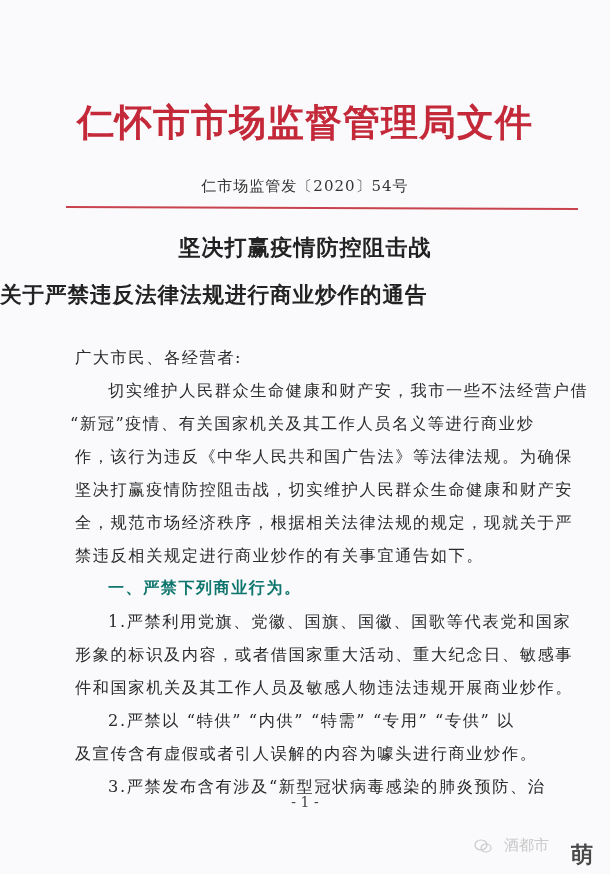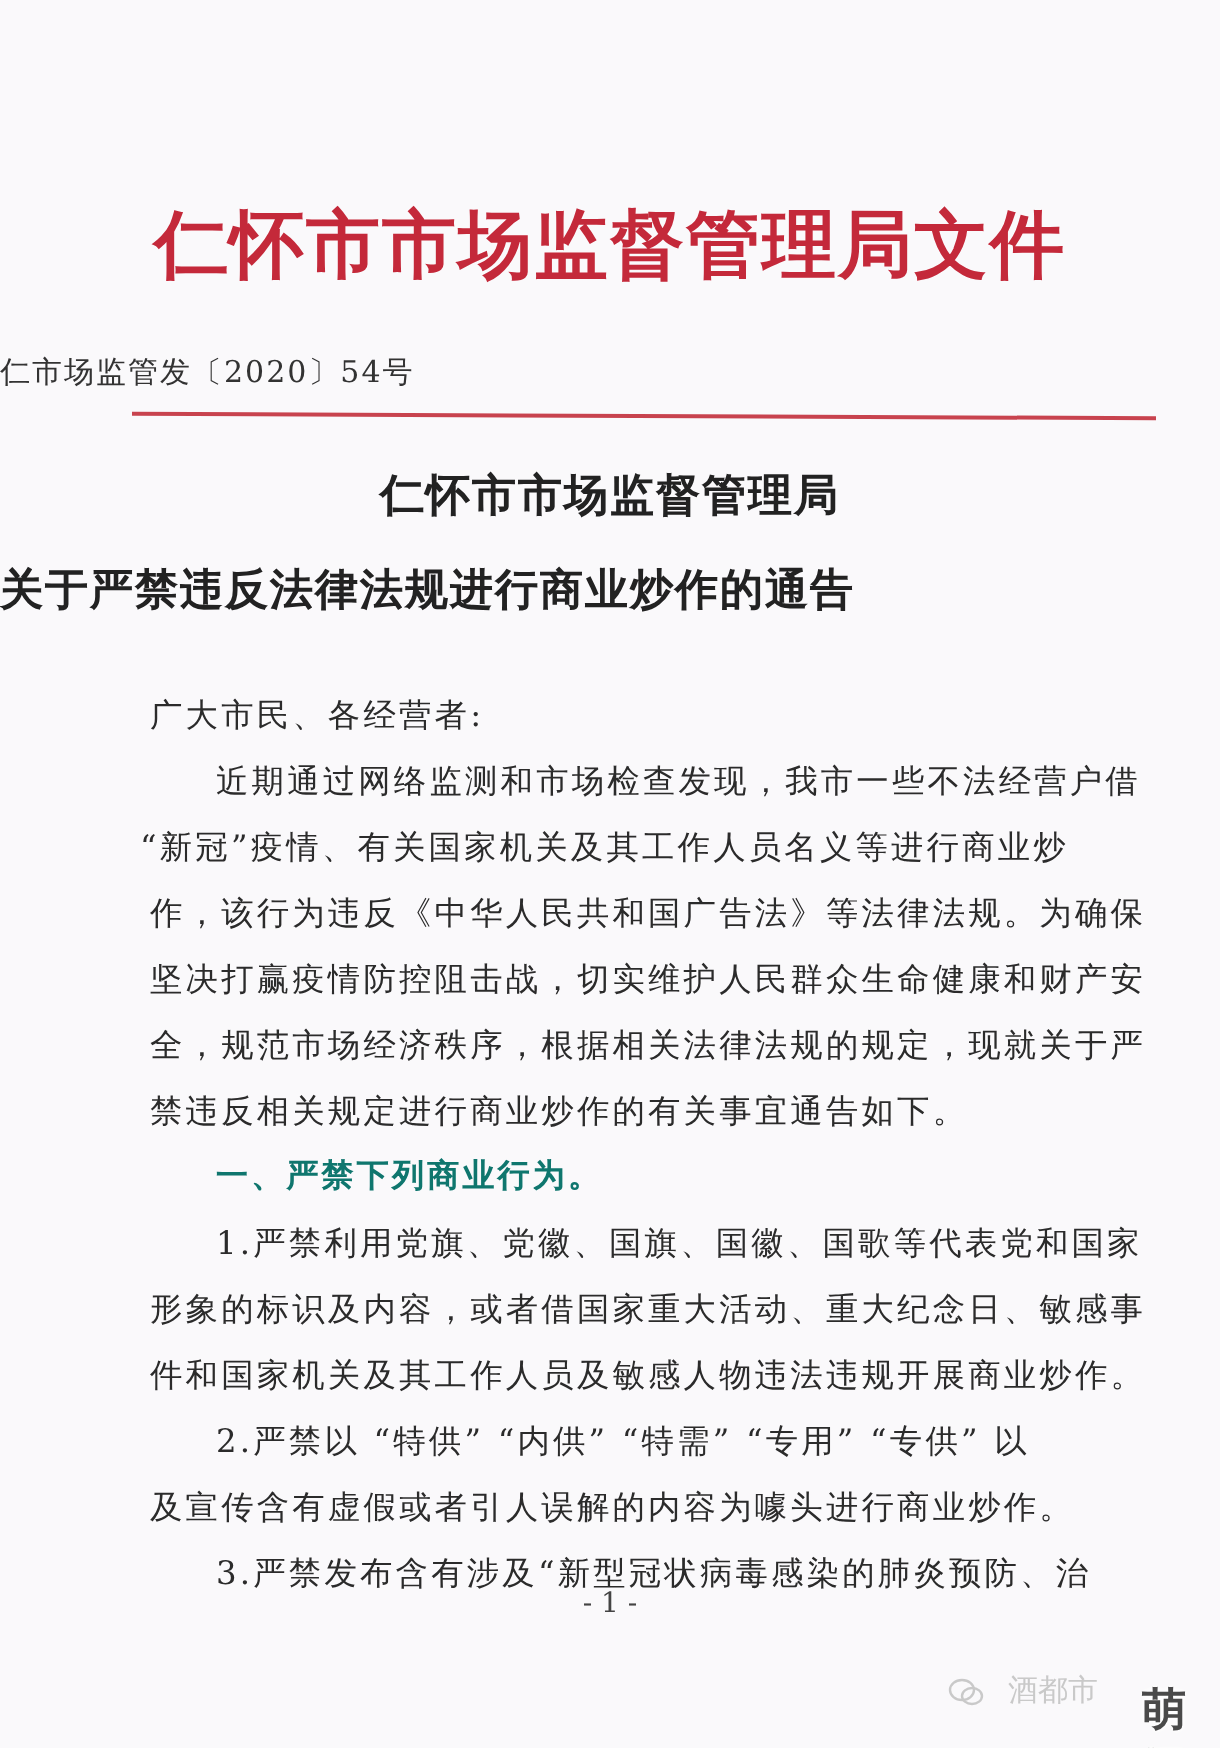--- a/index.html
+++ b/index.html
@@ -2,21 +2,21 @@
 <html><head>
 <meta charset="utf-8">
 <style>
   html, body { margin:0; padding:0; }
   body { width:610px; height:874px; background:#f7f6f8; position:relative; overflow:hidden;
          font-family:"DejaVu Serif", serif; color:#2a2a2a; }
   .page { position:absolute; left:0; top:0; width:610px; height:874px; background:#faf9fb; }
   .doc-header { position:absolute; left:0; width:610px; text-align:center;
                 top:98px; font-size:37px; font-weight:bold; color:#c4293a; letter-spacing:1px;
                 font-family:"DejaVu Serif", serif; }
-  .doc-number { position:absolute; left:0; width:610px; text-align:left; top:177px;
+  .doc-number { position:absolute; left:0; width:610px; text-align:center; top:177px;
                 font-size:15px; color:#333; letter-spacing:1px; }
   .red-rule { position:absolute; left:66px; top:207px; width:512px; height:2px; background:#c8434e;
               transform:rotate(0.25deg); }
   .title1 { position:absolute; left:0; width:610px; text-align:center; top:233px;
             font-size:22px; font-weight:bold; color:#222; letter-spacing:1px; }
   .title2 { position:absolute; left:0; width:610px; top:280px;
             font-size:21.5px; font-weight:bold; color:#222; letter-spacing:1px; }
   .line { position:absolute; left:75px; font-size:16.2px; color:#2b2b2b; white-space:nowrap;
           letter-spacing:1.6px; }
   .indent { left:108px; }
@@ -30,26 +30,26 @@
               text-shadow:0 0 3px #fff, 0 0 3px #fff; }
 </style>
 </head>
 <body>
 
 <div class="page">
   <div class="doc-header">仁怀市市场监督管理局文件</div>
   <div class="doc-number">仁市场监管发〔2020〕54号</div>
   <div class="red-rule"></div>
 
-  <div class="title1">仁怀市市场监督管理局</div>
+  <div class="title1">坚决打赢疫情防控阻击战</div>
   <div class="title2">关于严禁违反法律法规进行商业炒作的通告</div>
 
   <div class="line" style="top:347px;">广大市民、各经营者:</div>
 
-  <div class="line indent" style="top:380px;">近期通过网络监测和市场检查发现，我市一些不法经营户借</div>
+  <div class="line indent" style="top:380px;">切实维护人民群众生命健康和财产安，我市一些不法经营户借</div>
   <div class="line" style="top:413px; left:70px;">“新冠”疫情、有关国家机关及其工作人员名义等进行商业炒</div>
   <div class="line" style="top:446px;">作，该行为违反《中华人民共和国广告法》等法律法规。为确保</div>
   <div class="line" style="top:479px;">坚决打赢疫情防控阻击战，切实维护人民群众生命健康和财产安</div>
   <div class="line" style="top:512px;">全，规范市场经济秩序，根据相关法律法规的规定，现就关于严</div>
   <div class="line" style="top:545px;">禁违反相关规定进行商业炒作的有关事宜通告如下。</div>
 
   <div class="line indent bold-h" style="top:578px;">一、严禁下列商业行为。</div>
 
   <div class="line indent" style="top:611px;">1.严禁利用党旗、党徽、国旗、国徽、国歌等代表党和国家</div>
   <div class="line" style="top:644px;">形象的标识及内容，或者借国家重大活动、重大纪念日、敏感事</div>

